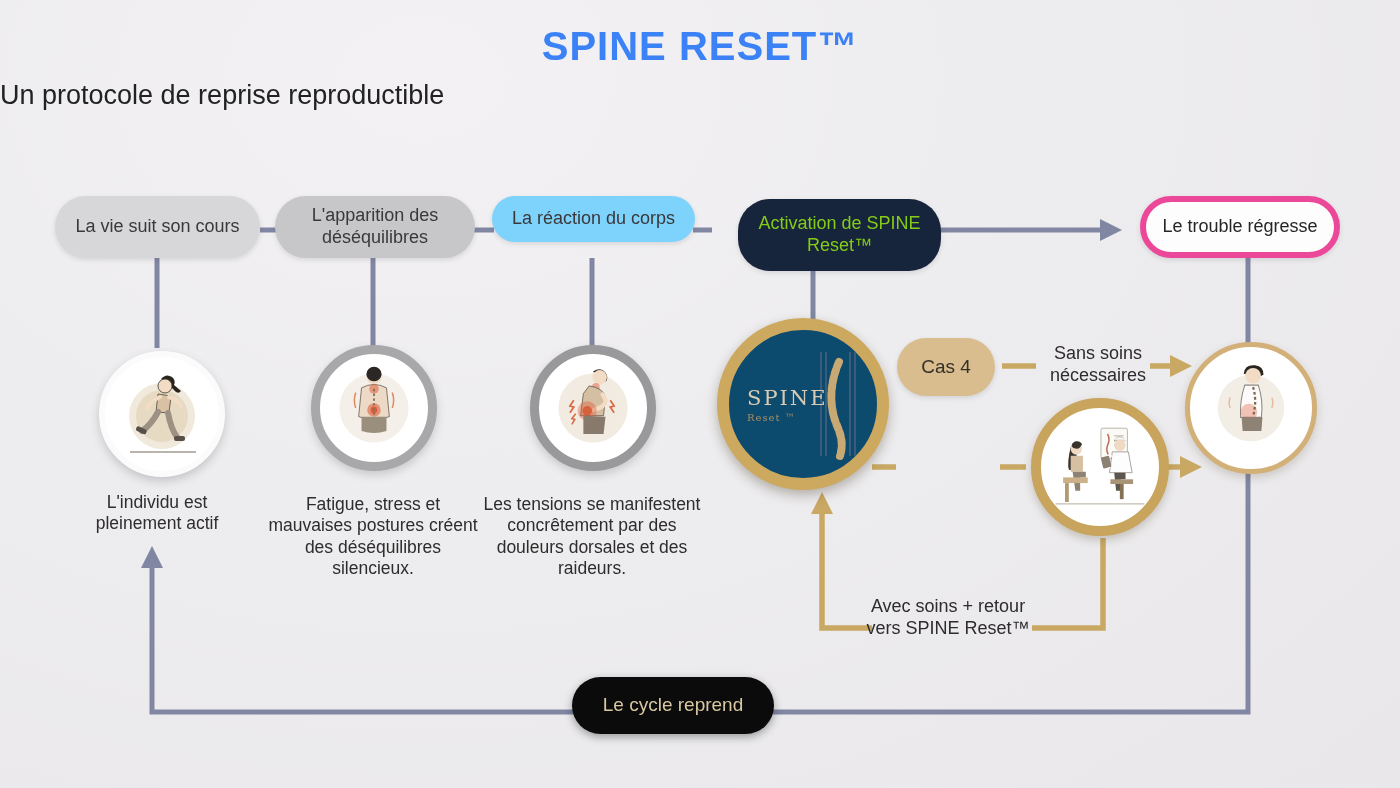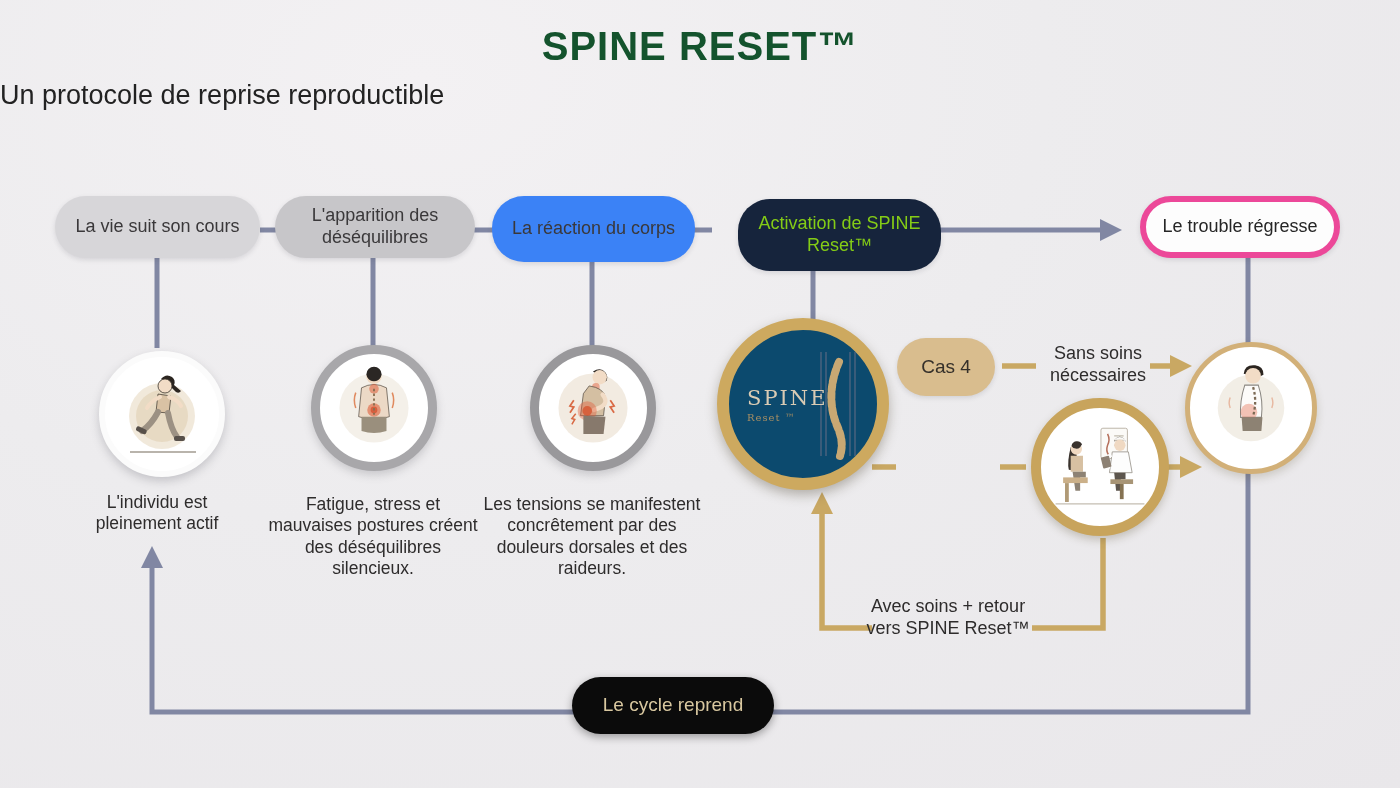--- a/index.html
+++ b/index.html
@@ -8,36 +8,36 @@
     font-family:"Liberation Sans", sans-serif;
     background:radial-gradient(ellipse at 30% 10%, #f3f1f3 0%, #edecee 45%, #e9e7ea 100%);
     color:#2e2c2c;
   }
   .canvas{position:relative;width:1400px;height:788px;}
   .connectors{position:absolute;left:0;top:0;z-index:1;}
 
   
   .title{
     position:absolute;left:0;top:24px;width:1400px;text-align:center;
-    font-size:40px;font-weight:800;letter-spacing:1px;color:#14532d;margin:0;
+    font-size:40px;font-weight:800;letter-spacing:1px;color:#3b82f6;margin:0;
   }
   .subtitle{
     position:absolute;left:0;top:80px;width:1400px;text-align:left;
     font-size:27px;font-weight:400;color:#222;margin:0;
   }
 
   
   .pill{
     position:absolute;display:flex;align-items:center;justify-content:center;
     text-align:center;border-radius:32px;font-size:18px;line-height:1.2;color:#3a383a;
     box-shadow:0 2px 5px rgba(60,60,70,.14);z-index:2;padding:4px 10px;box-sizing:border-box;
   }
   .pill-1{left:55px;top:196px;width:205px;height:62px;background:#d7d6d9;}
   .pill-2{left:275px;top:196px;width:200px;height:62px;background:#c7c6c9;}
-  .pill-3{left:492px;top:196px;width:203px;height:66px;background:#3b82f6;}
+  .pill-3{left:492px;top:196px;width:203px;height:46px;background:#7dd3fc;}
   .pill-4{left:738px;top:199px;width:203px;height:72px;background:#16243c;color:#84cc16;}
   .pill-5{left:1140px;top:196px;width:200px;height:62px;background:#fdfdfd;border:6px solid #ec4899;color:#262626;}
   .pill-cas1{left:897px;top:338px;width:98px;height:58px;background:#d9bd8e;border-radius:29px;font-size:19px;color:#35302a;}
   .pill-cas2{left:897px;top:438px;width:100px;height:58px;background:#c7a362;border-radius:29px;font-size:19px;color:#33291c;}
   .pill-cycle{left:572px;top:677px;width:202px;height:57px;background:#0b0b0b;color:#d9c8a0;font-size:19px;border-radius:29px;z-index:3;box-shadow:0 3px 8px rgba(0,0,0,.35);}
 
   
   .circle{position:absolute;border-radius:50%;background:#fff;z-index:2;display:flex;align-items:center;justify-content:center;overflow:hidden;}
   .c1{left:99px;top:351px;width:114px;height:114px;border:6px solid #fbfbfb;box-shadow:0 4px 10px rgba(90,90,100,.28);}
   .c2{left:311px;top:345px;width:108px;height:108px;border:9px solid #a8a7aa;box-shadow:0 4px 9px rgba(90,90,100,.25);}

